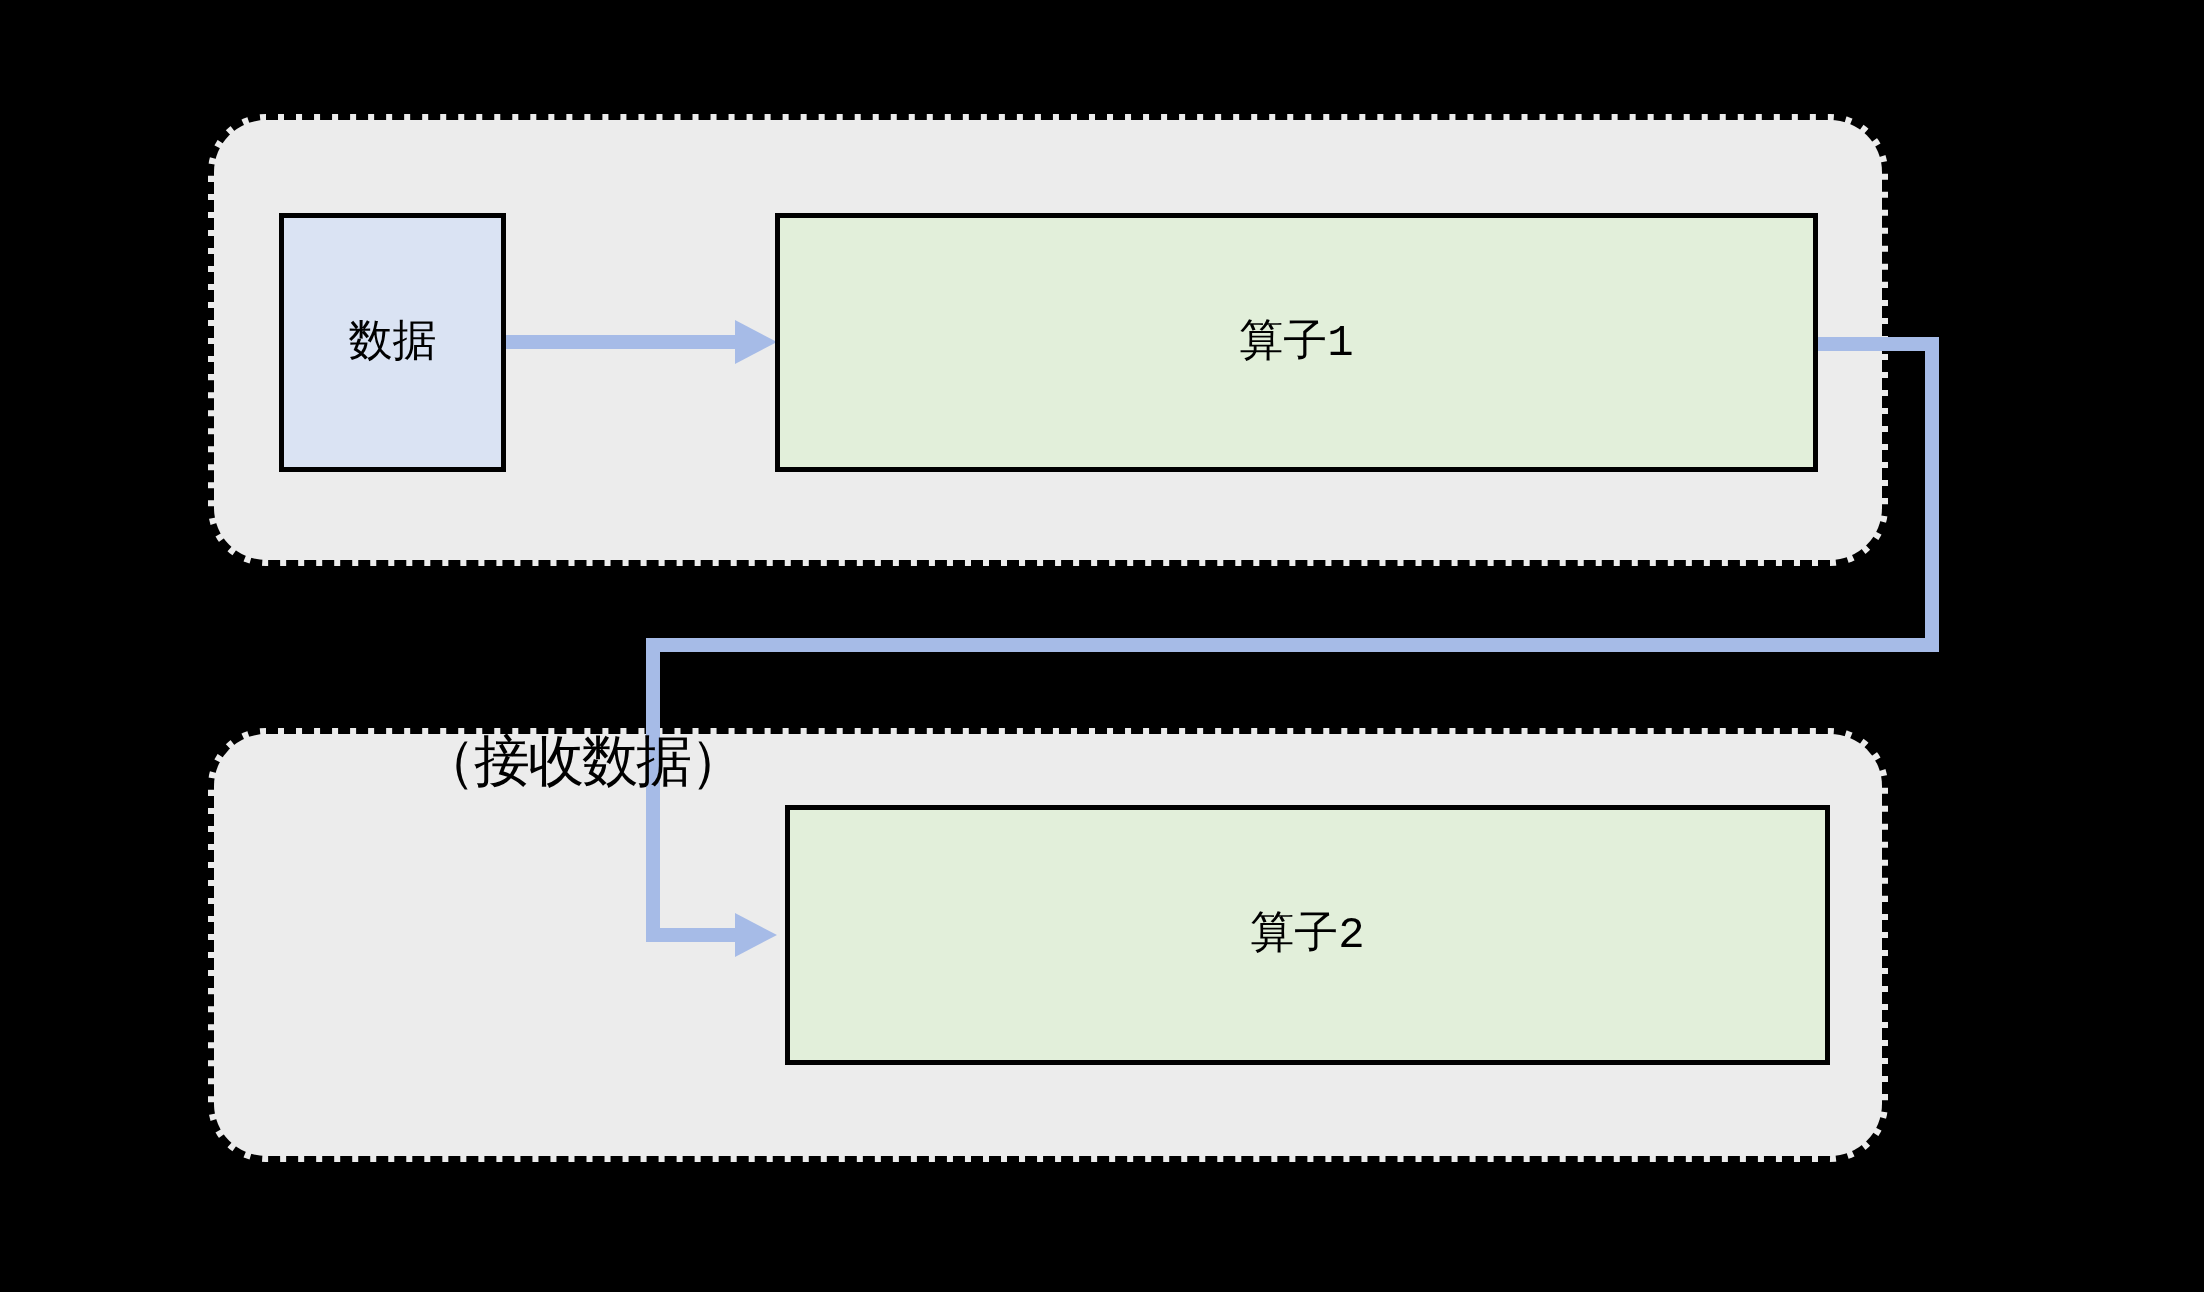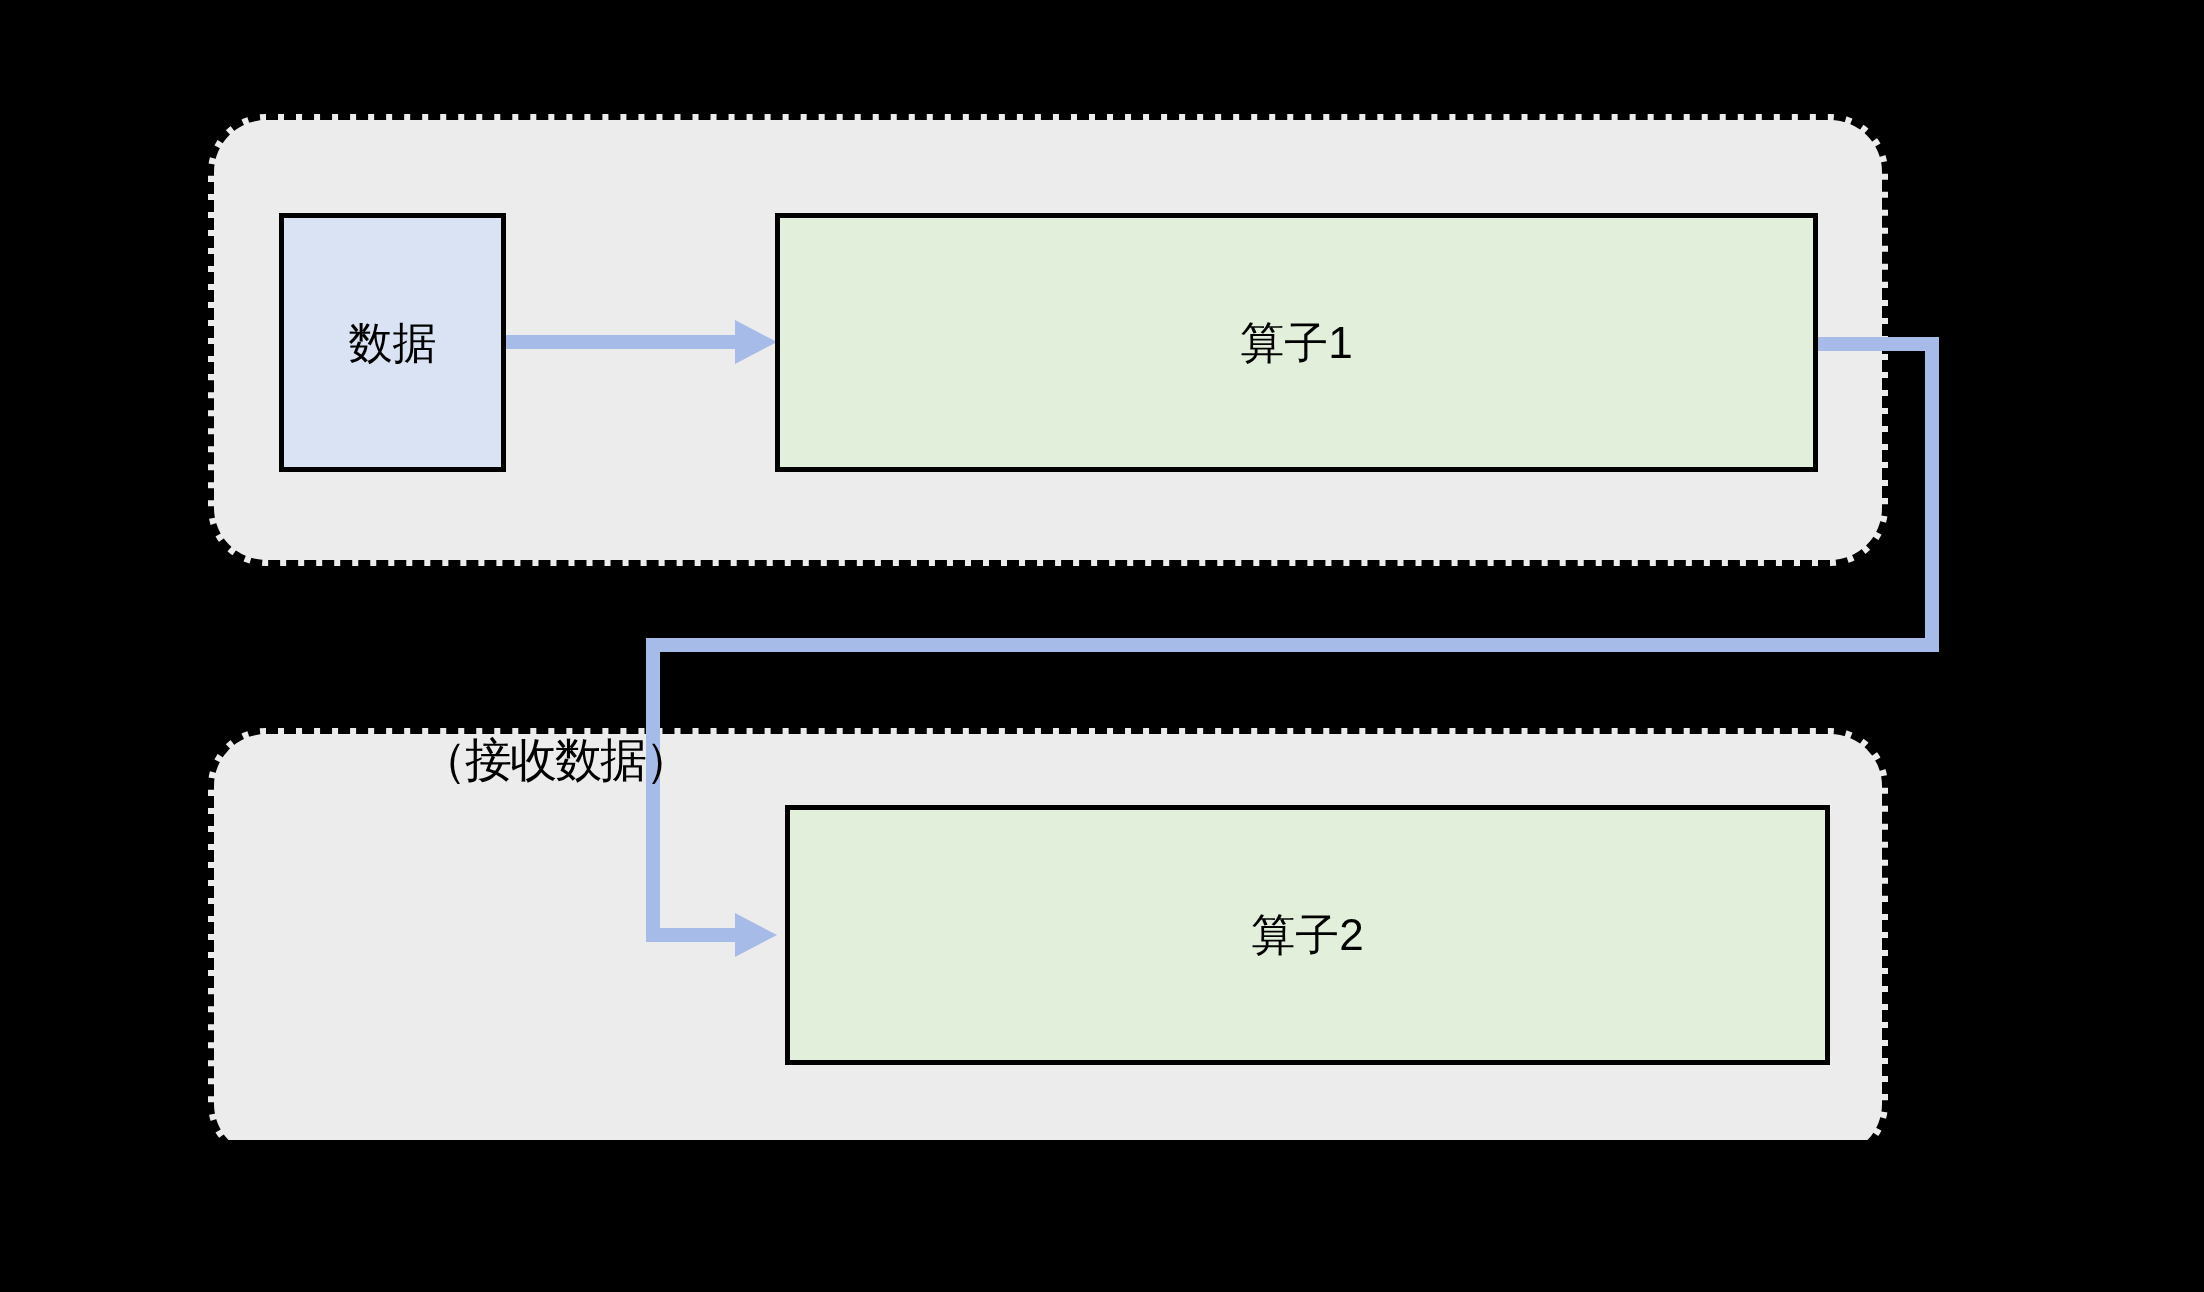--- a/index.html
+++ b/index.html
@@ -10,24 +10,24 @@
     --op-fill: #e2efda;
     --box-border: #000000;
     --arrow-color: #a6bbe7;
     --text-color: #000000;
   }
   * { box-sizing: border-box; }
   html, body { margin: 0; padding: 0; background: var(--bg); }
   .canvas {
     position: relative;
     width: 2204px;
-    height: 1140px;
+    height: 1292px;
     background: var(--bg);
     overflow: hidden;
-    font-family: Liberation Sans, sans-serif;
+    font-family: Liberation Mono, monospace;
     color: var(--text-color);
     padding-left: 8px;
   }
   .group-container {
     position: absolute;
     background: var(--container-fill);
     border: 6px dashed var(--container-border);
     border-radius: 58px;
   }
   .gc-top { left: 208px; top: 114px; width: 1680px; height: 452px; }
@@ -42,21 +42,21 @@
     line-height: 1;
     white-space: nowrap;
   }
   .node-data { left: 279px; top: 213px; width: 227px; height: 259px; background: var(--data-fill); }
   .node-op1 { left: 775px; top: 213px; width: 1043px; height: 259px; background: var(--op-fill); justify-content: center; }
   .node-op2 { left: 785px; top: 805px; width: 1045px; height: 260px; background: var(--op-fill); text-align: right; }
   .annotation {
     position: absolute;
     left: 420px;
     top: 733px;
-    font-size: 47px;
+    font-size: 56px;
     line-height: 1.15;
     letter-spacing: -2px;
     white-space: nowrap;
   }
   svg.wires {
     position: absolute;
     left: 0; top: 0;
     width: 2204px;
     height: 1292px;
     pointer-events: none;

